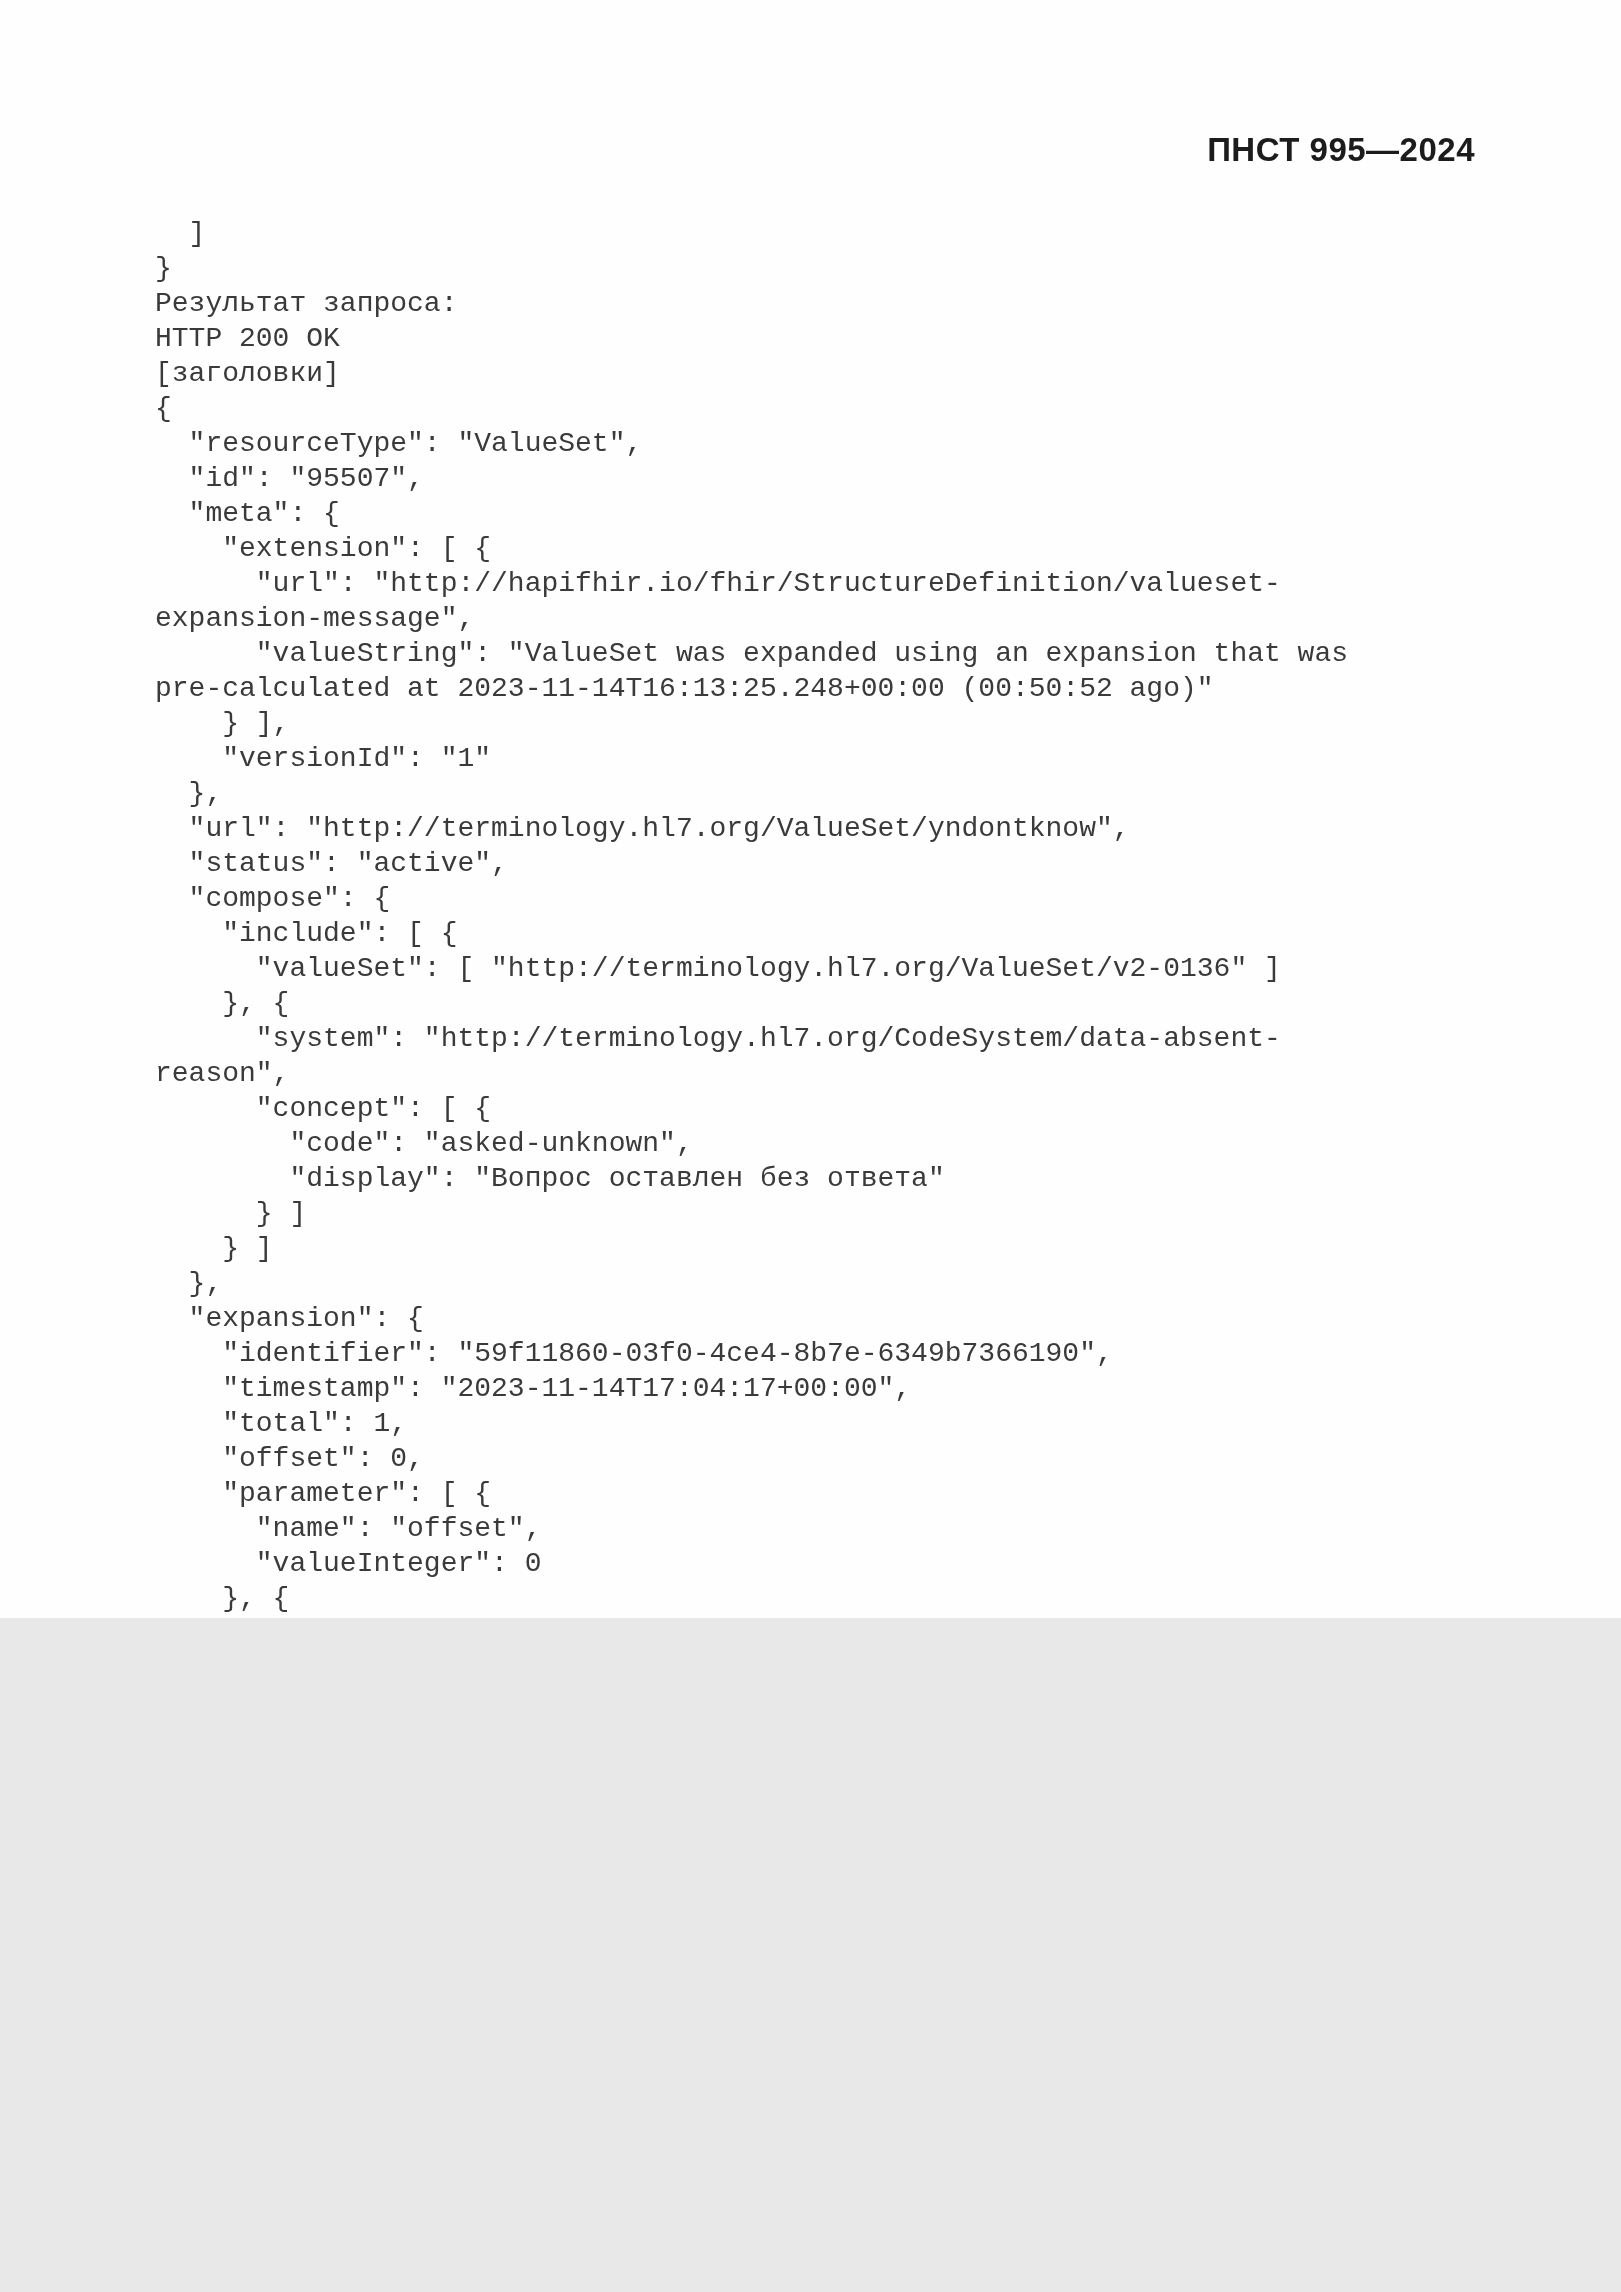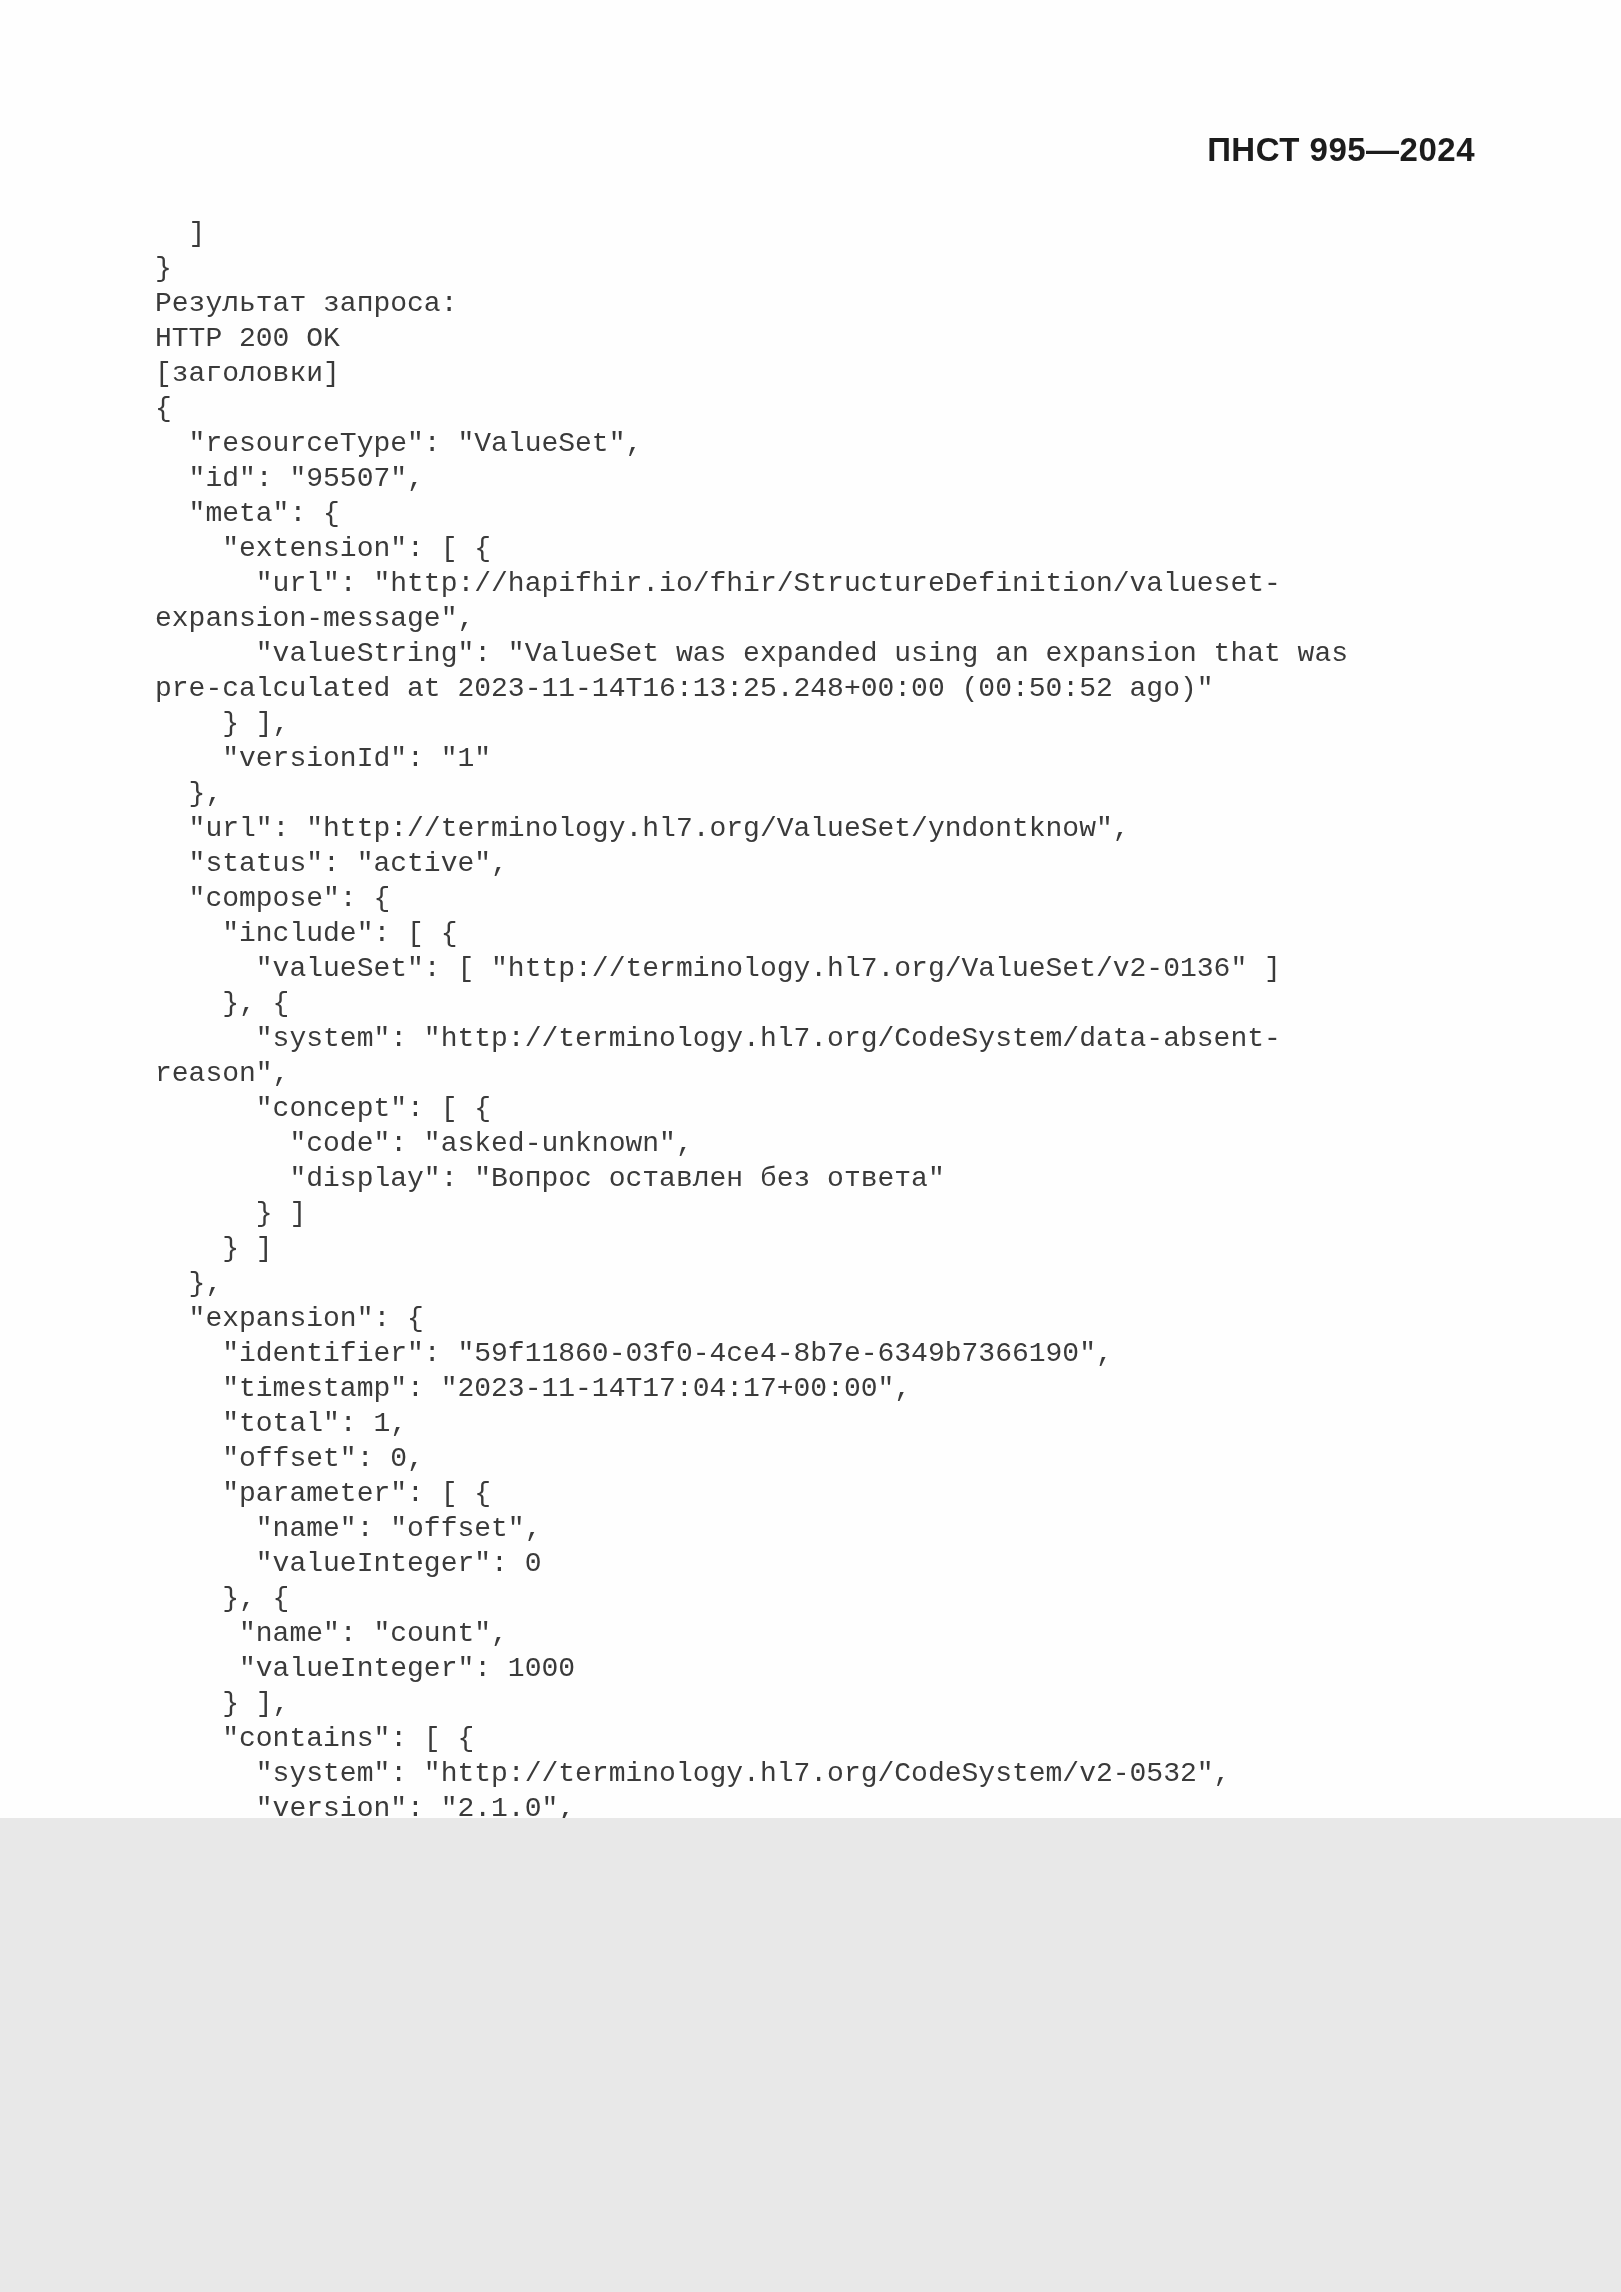--- a/index.html
+++ b/index.html
@@ -3,21 +3,21 @@
 <meta charset="utf-8">
 <style>
   html, body {
     margin: 0;
     padding: 0;
     background: #e8e8e8;
   }
   .page {
     position: relative;
     width: 1621px;
-    height: 1818px;
+    height: 1618px;
     margin: 0 auto;
     background: #fefefe;
     overflow: hidden;
     font-family: "Liberation Sans", sans-serif;
   }
   .running-header {
     position: absolute;
     top: 131px;
     right: 146px;
     font-family: "Liberation Sans", sans-serif;

